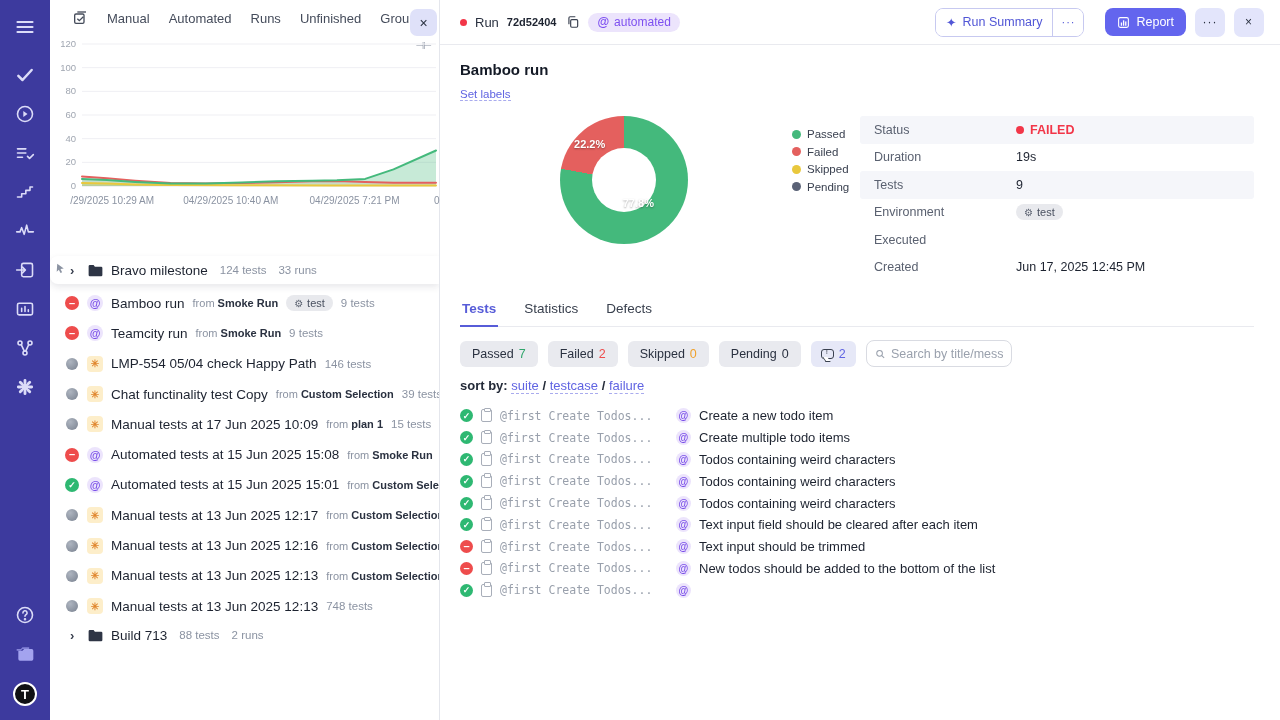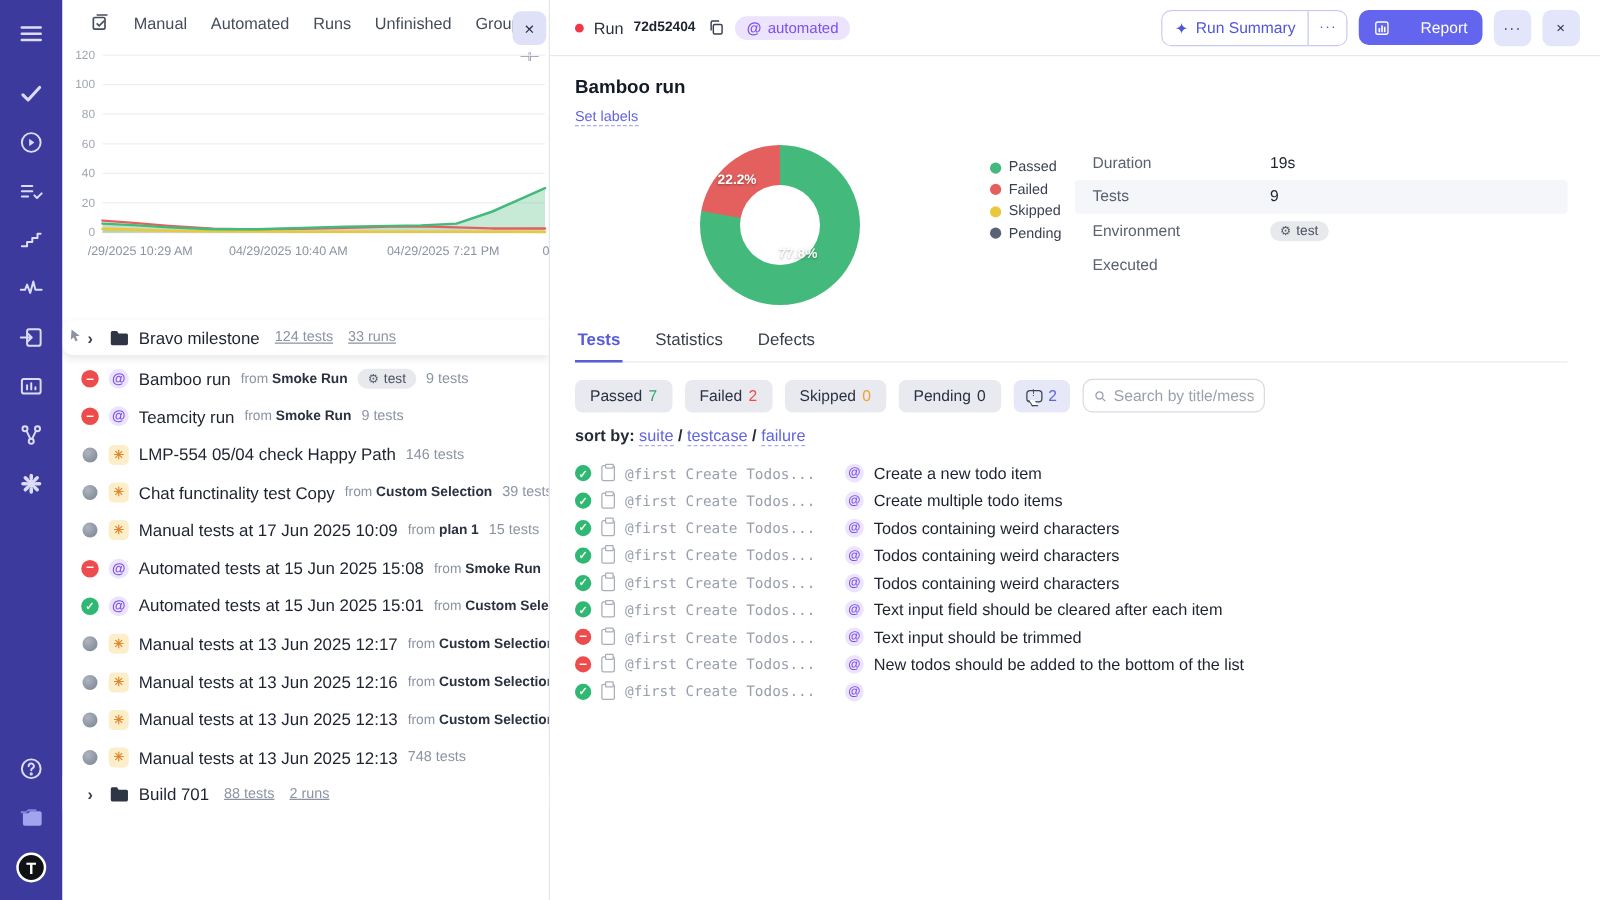--- a/index.html
+++ b/index.html
@@ -30,21 +30,21 @@
   .lp-tab { cursor:pointer; white-space:nowrap; }
   .lp-tabs .tab-ic { color:#454c5b; display:flex; cursor:pointer; }
   .lp-chart { position:relative; }
   .lp-chart svg { display:block; }
   .lp-list { flex:1; padding-top:26px; overflow:hidden; }
   .group-row { display:flex; align-items:center; gap:8px; height:28px; padding-left:20px; font-size:13.5px; position:relative; white-space:nowrap; cursor:pointer; background:#fff; }
   .group-row.elevated { box-shadow:0 3px 7px rgba(25,30,60,.10); border-radius:8px 0 0 8px; margin-bottom:4px; }
   .group-row .cursor-ic { position:absolute; left:4px; top:6px; color:#8b93a2; }
   .group-row .chev { color:#3a4150; font-size:13px; font-weight:bold; width:10px; }
   .group-name { font-weight:500; color:#1d2330; }
-  .group-meta { font-size:11.5px; color:#8b93a2; margin-left:4px;text-decoration:underline; }
+  .group-meta { font-size:11.5px; color:#8b93a2; margin-left:4px; }
   .run-row { display:flex; align-items:center; gap:8px; height:30.3px; padding:0 4px 0 15px; white-space:nowrap; overflow:hidden; cursor:pointer; }
   .st { width:14px; height:14px; border-radius:50%; flex-shrink:0; position:relative; }
   .st::after { position:absolute; inset:0; display:flex; align-items:center; justify-content:center; color:#fff; }
   .st-failed { background:#ee4c4c; } .st-failed::after { content:"–"; font-size:11px; font-weight:bold; line-height:13px; }
   .st-passed { background:#2eb872; } .st-passed::after { content:"✓"; font-size:9px; font-weight:bold; }
   .st-neutral { width:12px; height:12px; background:radial-gradient(circle at 35% 32%, #aeb5c0, #79818f); margin:0 1px; }
   .kind { width:16px; height:16px; flex-shrink:0; display:flex; align-items:center; justify-content:center; border-radius:50%; font-size:11px; font-weight:bold; }
   .kind-auto { background:#ece4fc; color:#7a4fe8; }
   .kind-manual { background:#fdeeca; color:#e0872f; border-radius:4px; font-size:10px; }
   .run-title { font-size:13.5px; color:#1d2330; }
@@ -60,21 +60,21 @@
   .red-dot { width:7px; height:7px; border-radius:50%; background:#f23648; }
   .run-label { font-size:13px; color:#2a3140; }
   .run-id { font-size:11px; font-weight:bold; color:#1d2330; }
   .copy-ic { color:#3a4150; display:flex; cursor:pointer; margin-left:2px; }
   .badge-auto { background:#ece4fc; color:#7d4ff0; border-radius:10px; padding:2.5px 9px; font-size:12px; display:flex; align-items:center; gap:5px; font-weight:500; }
   .badge-auto .at { font-weight:bold; }
   .rp-actions { margin-left:auto; display:flex; align-items:center; gap:9px; }
   .btn-group { display:flex; border:1px solid #c7c9f0; border-radius:8px; overflow:hidden; }
   .btn-outline { background:#fff; border:none; color:#5156d6; font-size:12.5px; padding:6px 10px; display:flex; align-items:center; gap:6px; cursor:pointer; font-family:inherit; }
   .btn-outline.more { border-left:1px solid #c7c9f0; font-size:11px; letter-spacing:1px; padding:6px 8px; }
-  .btn-solid { background:#6365ee; border:none; color:#fff; font-size:12.5px; font-weight:500; padding:7px 12px; border-radius:8px; display:flex; align-items:center; gap:24px; cursor:pointer; font-family:inherit; }
+  .btn-solid { background:#6365ee; border:none; color:#fff; font-size:12.5px; font-weight:500; padding:7px 12px; border-radius:8px; display:flex; align-items:center; gap:6px; cursor:pointer; font-family:inherit;margin-left:12px; }
   .btn-light { background:#e3e5fb; border:none; color:#2a3140; width:30px; height:29px; border-radius:7px; font-size:12px; cursor:pointer; letter-spacing:1px; }
   .rp-body { padding:16px 26px 0 20px; overflow:hidden; }
   .run-name { font-size:15px; font-weight:bold; color:#141a26; margin-bottom:6px; }
   .set-labels { font-size:11.5px; color:#6064e2; border-bottom:1px dashed #a9abee; display:inline-block; cursor:pointer; }
 
   .overview { display:flex; margin-top:14px; }
   .donut { width:128px; height:128px; border-radius:50%; position:relative; margin-left:100px; flex-shrink:0; }
   .donut::after { content:""; position:absolute; left:50%; top:50%; width:64px; height:64px; transform:translate(-50%,-50%); background:#fff; border-radius:50%; }
   .donut-lbl { position:absolute; color:#fff; font-size:11px; font-weight:bold; text-shadow:0 1px 2px rgba(0,0,0,.35); z-index:2; }
   .donut-lbl.failed { left:11%; top:17%; }
@@ -336,21 +336,21 @@
           <span class="run-title">Manual tests at 13 Jun 2025 12:13</span>
           <span class="run-tests">748 tests</span>
         </div>
         <div class="group-row">
           <span class="chev">›</span>
           <span style="display:flex">
             <svg width="15" height="13" viewBox="0 0 24 20" fill="#2e3545">
               <path d="M1 3a2 2 0 0 1 2-2h6l2 3h10a2 2 0 0 1 2 2v11a2 2 0 0 1-2 2H3a2 2 0 0 1-2-2z"></path>
             </svg>
           </span>
-          <span class="group-name">Build 701</span>
+          <span class="group-name">Build 713</span>
           <span class="group-meta">88 tests</span>
           <span class="group-meta">2 runs</span>
         </div>
       </div>
   </section>
 
   <main class="right-panel">
     <div class="rp-header">
       <span class="red-dot"></span>
       <span class="run-label">Run</span>
@@ -408,40 +408,52 @@
             <div class="legend-item">
               <span class="legend-dot" style="background:#e9c83d"></span>
               <span>Skipped</span>
             </div>
             <div class="legend-item">
               <span class="legend-dot" style="background:#5a6276"></span>
               <span>Pending</span>
             </div>
           </div>
         <div class="info-table" id="info-table">
+            <div class="info-row alt">
+              <span class="info-label">Status</span>
+              <span class="info-value">
+                <span class="failed-text"><span class="dot"></span>FAILED</span>
+              </span>
+            </div>
             <div class="info-row">
               <span class="info-label">Duration</span>
               <span class="info-value">
                 <span>19s</span>
               </span>
             </div>
             <div class="info-row alt">
               <span class="info-label">Tests</span>
               <span class="info-value">
                 <span>9</span>
               </span>
             </div>
             <div class="info-row">
               <span class="info-label">Environment</span>
               <span class="info-value">
                 <span class="env-chip"><span class="gear">⚙</span>test</span>
               </span>
             </div>
             <div class="info-row">
               <span class="info-label">Executed</span>
+            </div>
+            <div class="info-row">
+              <span class="info-label">Created</span>
+              <span class="info-value">
+                <span>Jun 17, 2025 12:45 PM</span>
+              </span>
             </div>
           </div>
       </div>
 
       <div class="tabs-bar" id="detail-tabs">
           <div class="tab active">Tests</div>
           <div class="tab">Statistics</div>
           <div class="tab">Defects</div>
         </div>
 

